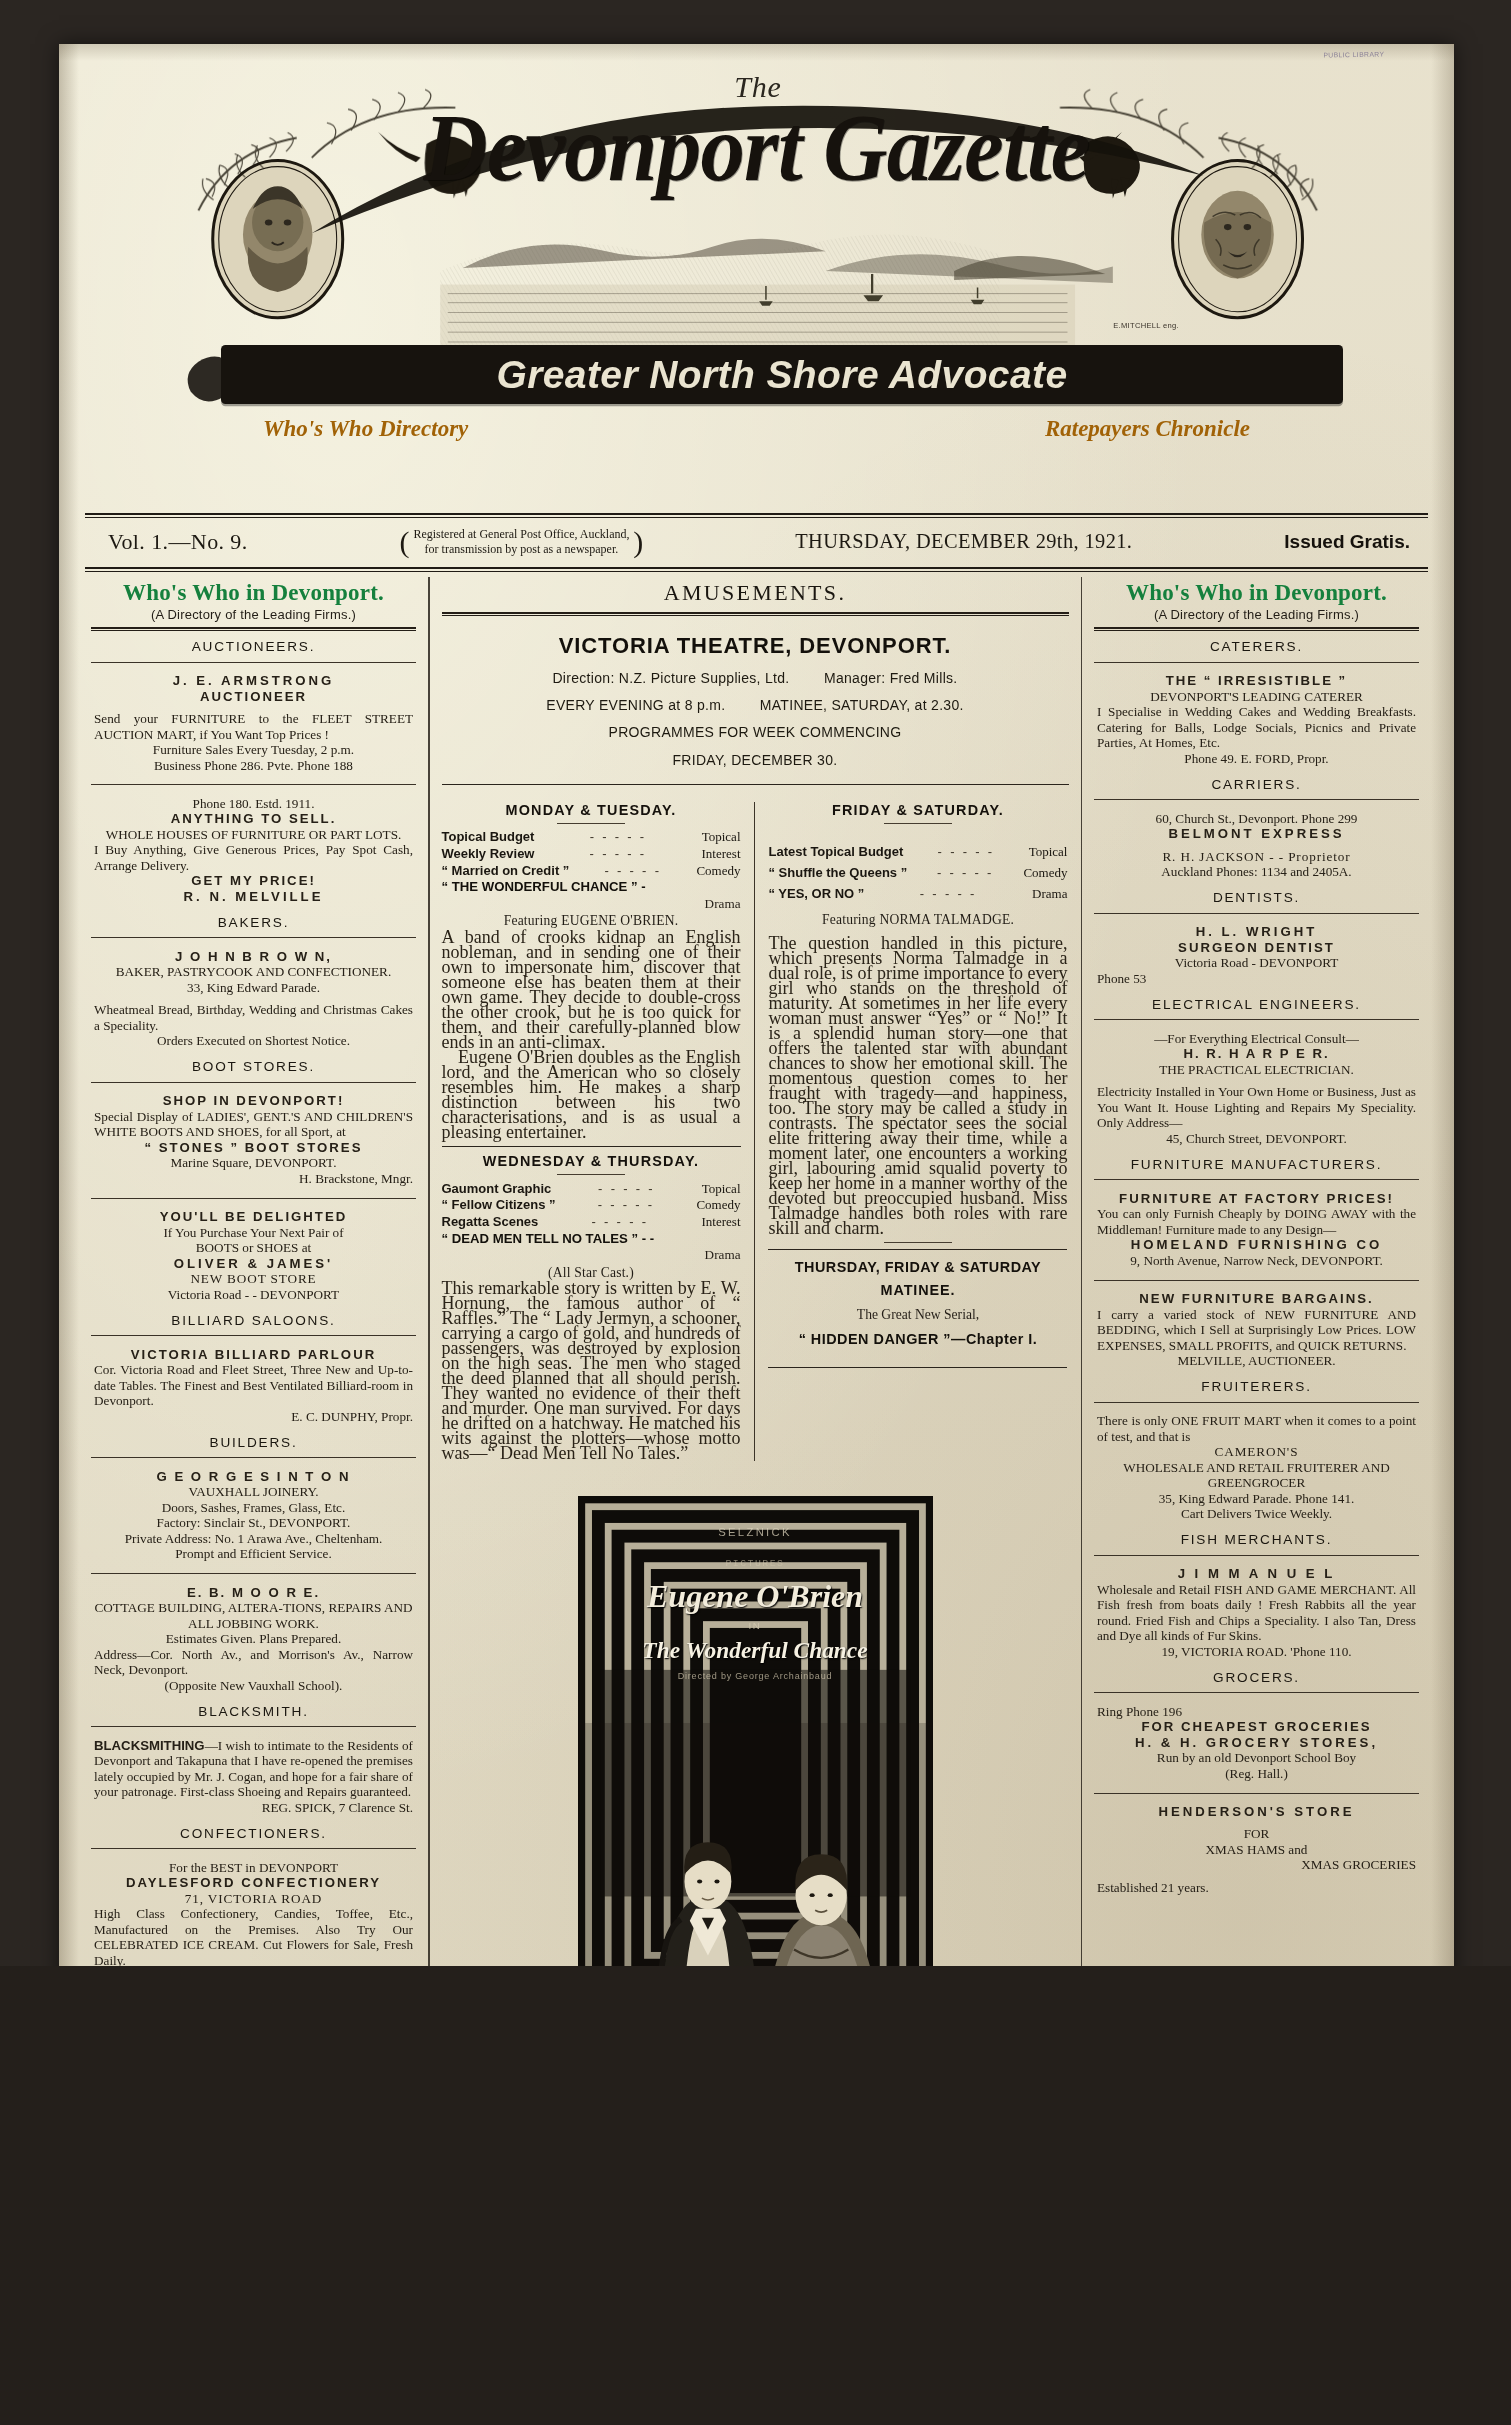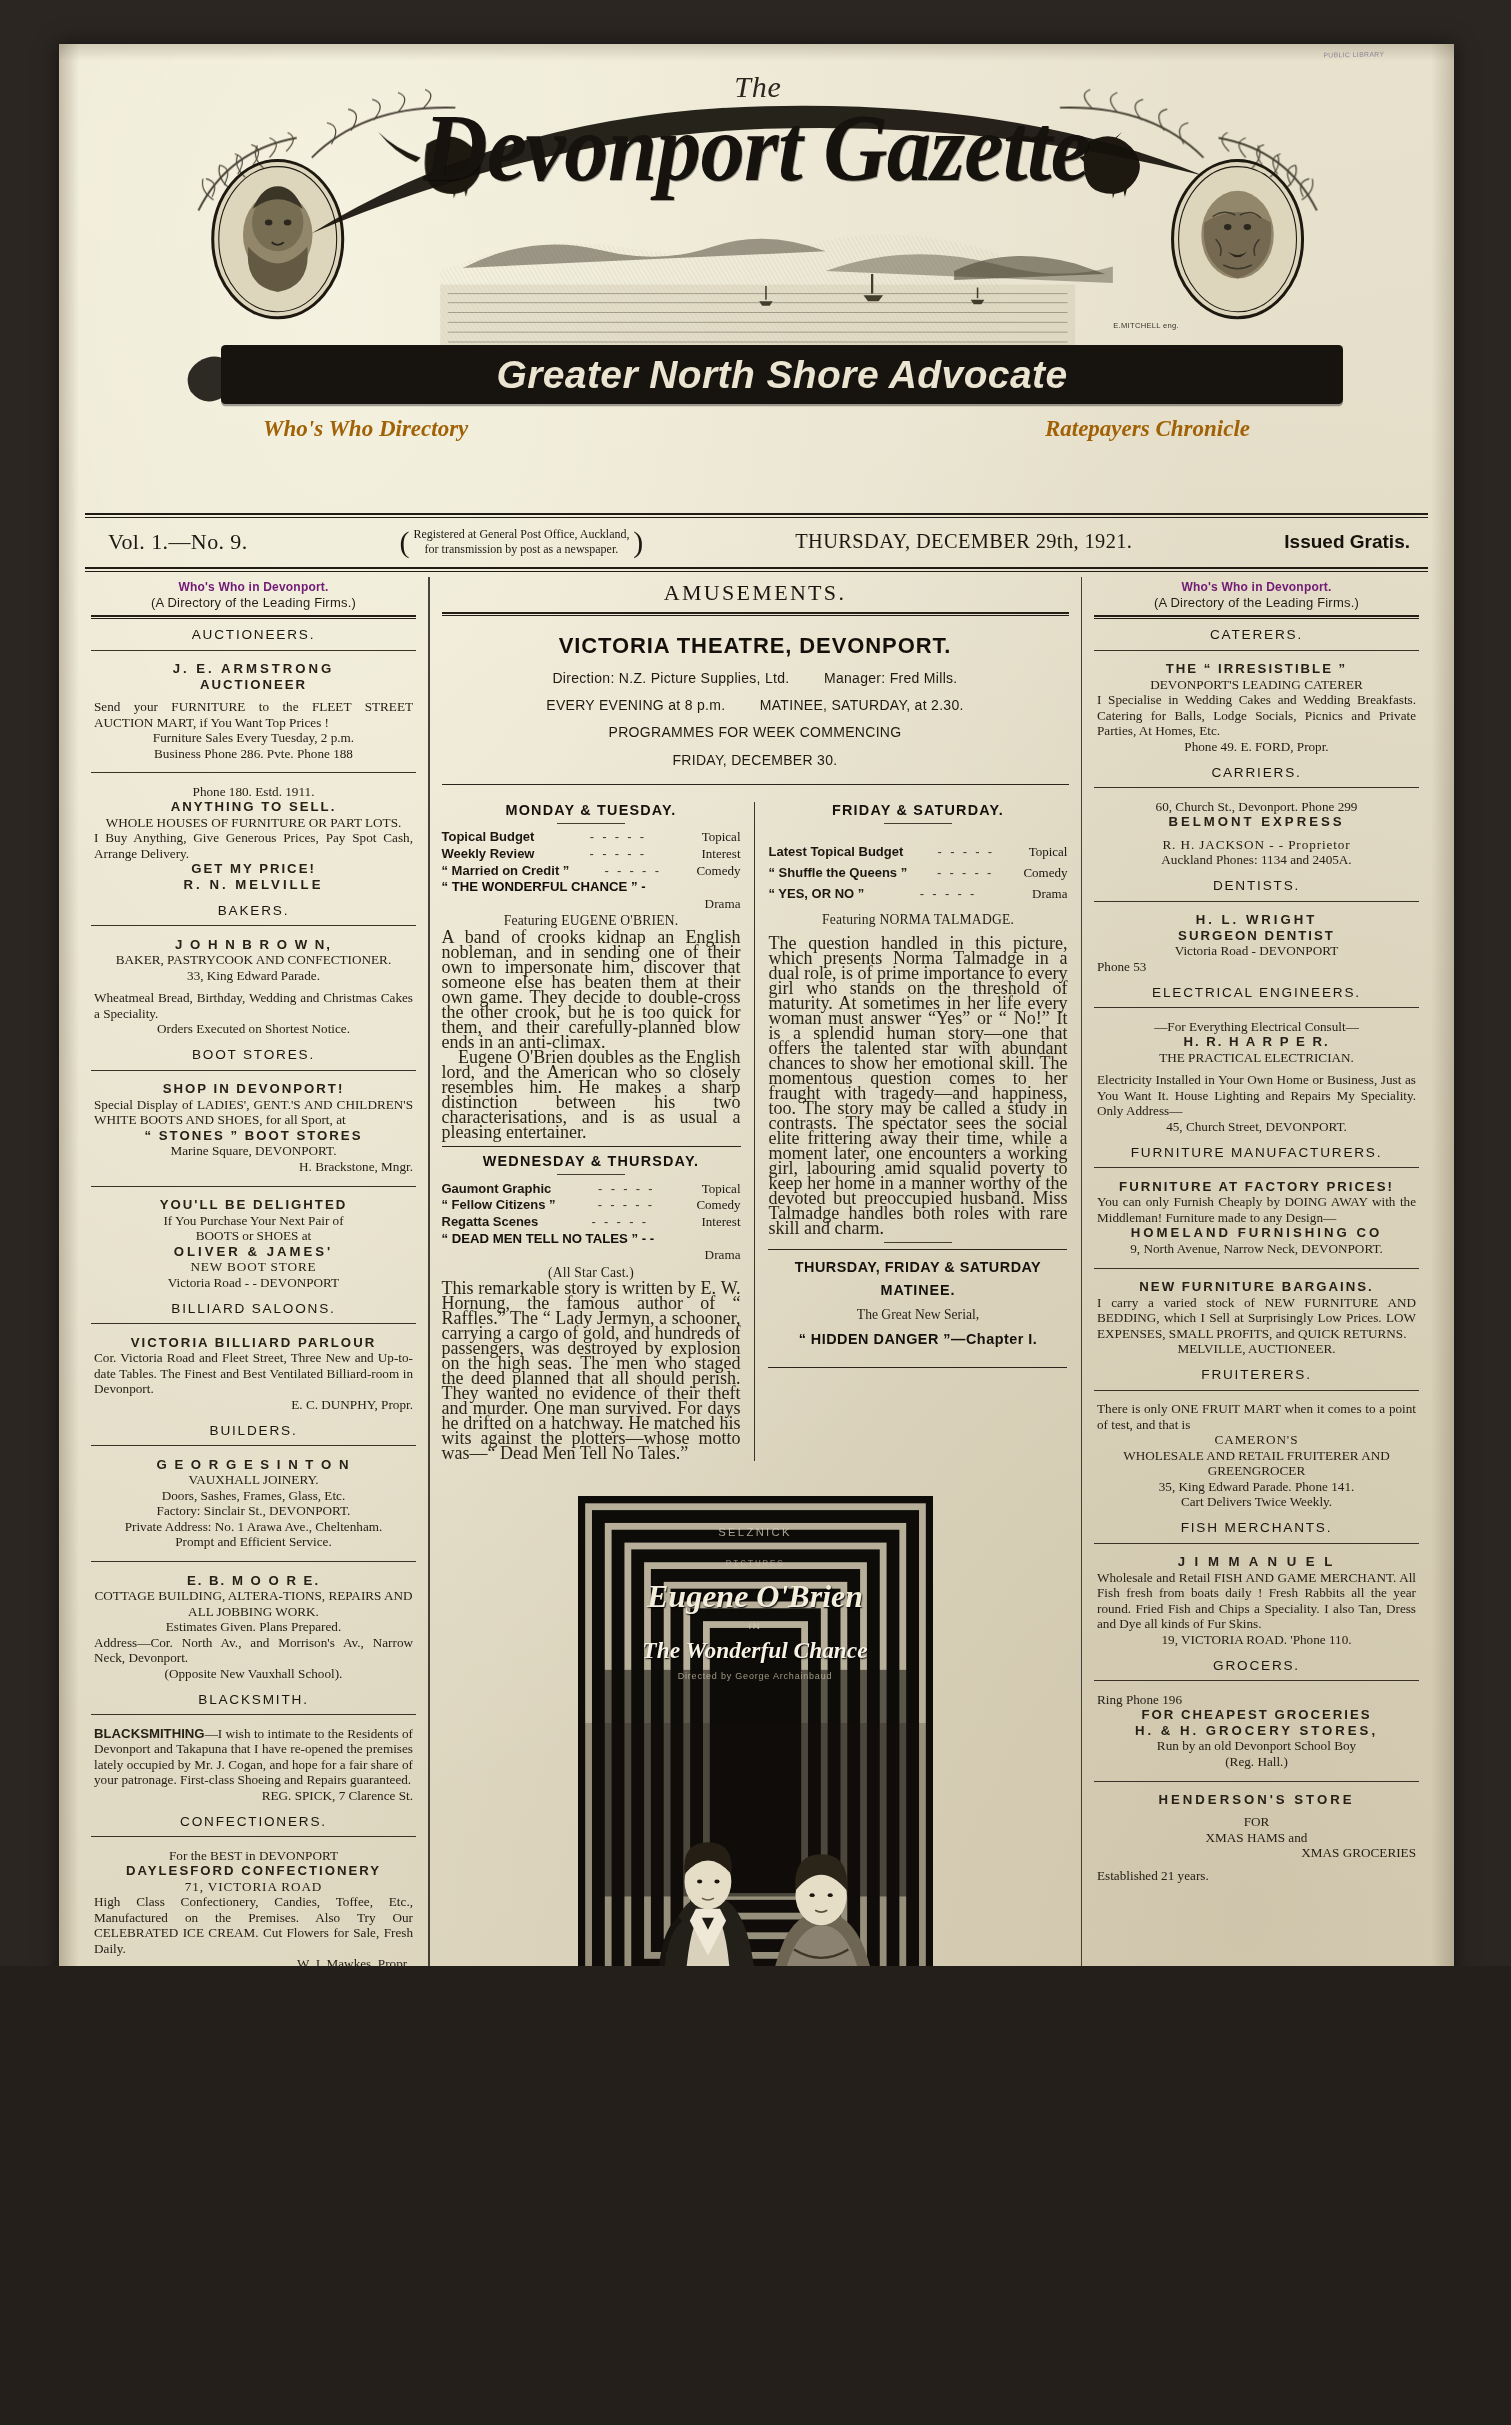--- a/index.html
+++ b/index.html
@@ -85,21 +85,21 @@
   .colB{width:627px;}
   .colC{width:325px;}
 
   
   .dblrule{border-top:2.3px solid #241e17;border-bottom:0.8px solid #241e17;height:1.5px;margin:4.5px 0;}
   .thinrule{border-top:0.8px solid #3a3227;margin:4.5px 0;}
   .midrule{border-top:1.5px solid #2a241c;margin:6px 0;}
   .shortrule{width:68px;border-top:0.8px solid #463d30;margin:5.3px auto;}
 
   .whoswho{text-align:center;padding-top:3px;}
-  .ww-t{font-family:Liberation Sans, sans-serif;font-weight:bold;font-size:12px;color:#701a75;letter-spacing:0.2px;}
+  .ww-t{font-family:Liberation Serif, serif;font-weight:bold;font-size:23px;color:#15803d;letter-spacing:0.2px;}
   .ww-s{font-family:"Liberation Sans",sans-serif;font-size:13px;color:#221d16;letter-spacing:0.2px;margin-top:1.5px;}
 
   .cat{font-family:"Liberation Sans",sans-serif;font-size:13.6px;color:#1b1710;
        text-align:center;letter-spacing:1.8px;padding:3.8px 0 3px;}
 
   .ad{padding:6px 3px 6.8px;}
   .ad p{margin:0;font-size:13.2px;line-height:15.5px;color:#262017;}
   .c{text-align:center;}
   .j{text-align:justify;}
   .sans{font-family:"Liberation Sans",sans-serif;}

